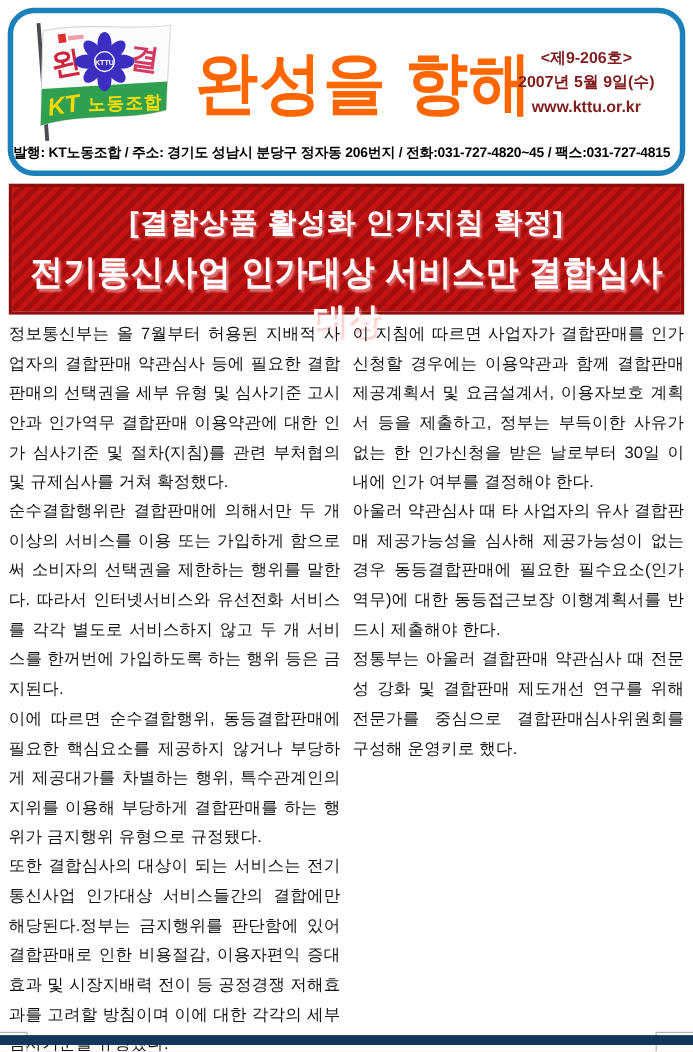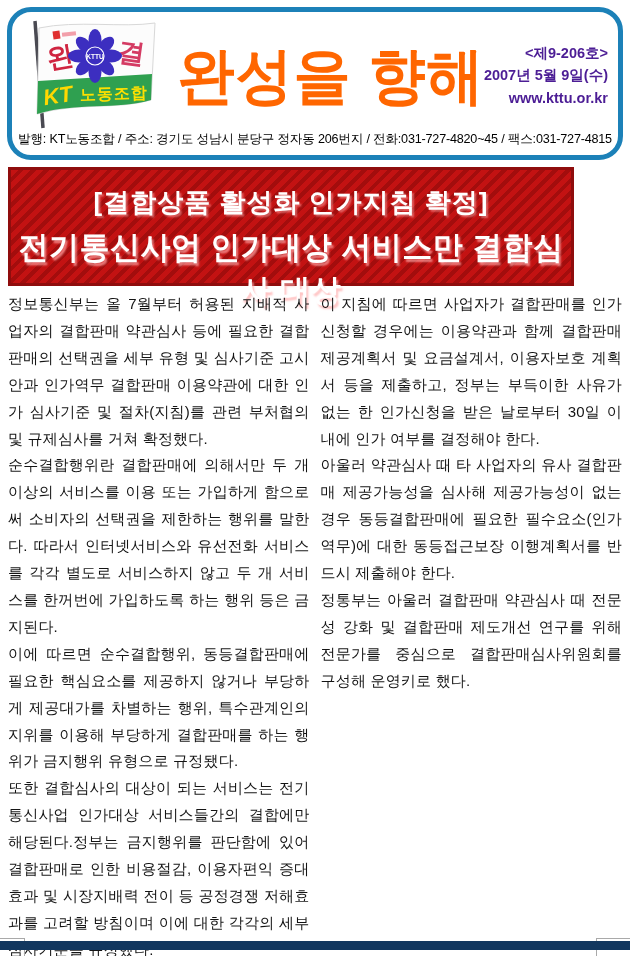--- a/index.html
+++ b/index.html
@@ -13,31 +13,31 @@
     border:5px solid #1c81b8;border-radius:24px;background:#fff;
   }
   .flag-wrap{position:absolute;left:10px;top:6px;width:142px;height:112px;}
   .masthead-title{
     position:absolute;left:150px;top:24px;width:338px;height:80px;
     display:flex;align-items:center;justify-content:center;
     font-size:57px;font-weight:900;color:#ff6600;letter-spacing:1px;white-space:nowrap;
     transform:scaleY(1.08);
   }
   .issue-block{
-    position:absolute;right:10px;top:30px;width:150px;text-align:right;
-    font-size:14.5px;font-weight:bold;color:#4c1d95;line-height:1.55;
+    position:absolute;right:10px;top:30px;width:150px;text-align:center;
+    font-size:14.5px;font-weight:bold;color:#7f1d1d;line-height:1.55;
   }
   .issue-block .site{font-weight:700;}
   .publisher-line{
-    position:absolute;left:0;right:0;bottom:7px;text-align:center;
-    font-size:12.6px;font-weight:normal;color:#000;letter-spacing:-0.2px;white-space:nowrap;
+    position:absolute;left:0;right:0;bottom:7px;
+    font-size:12.6px;font-weight:bold;color:#000;letter-spacing:-0.2px;white-space:nowrap;
   }
   
   .banner{
-    position:absolute;left:8px;top:167px;width:566px;height:119px;box-sizing:border-box;
+    position:absolute;left:8px;top:167px;width:614px;height:119px;box-sizing:border-box;
     border:3px solid #8f0d0d;
     background:repeating-linear-gradient(135deg,#c31212 0 5px,#a30d0d 5px 9px);
     text-align:center;color:#fff;
   }
   .banner-subtitle{
     margin-top:15px;font-size:26px;font-weight:bold;letter-spacing:1px;
     text-shadow:2px 2px 2px rgba(255,170,170,0.55);
   }
   .banner-headline{
     margin-top:9px;font-size:30px;font-weight:900;letter-spacing:0.5px;

